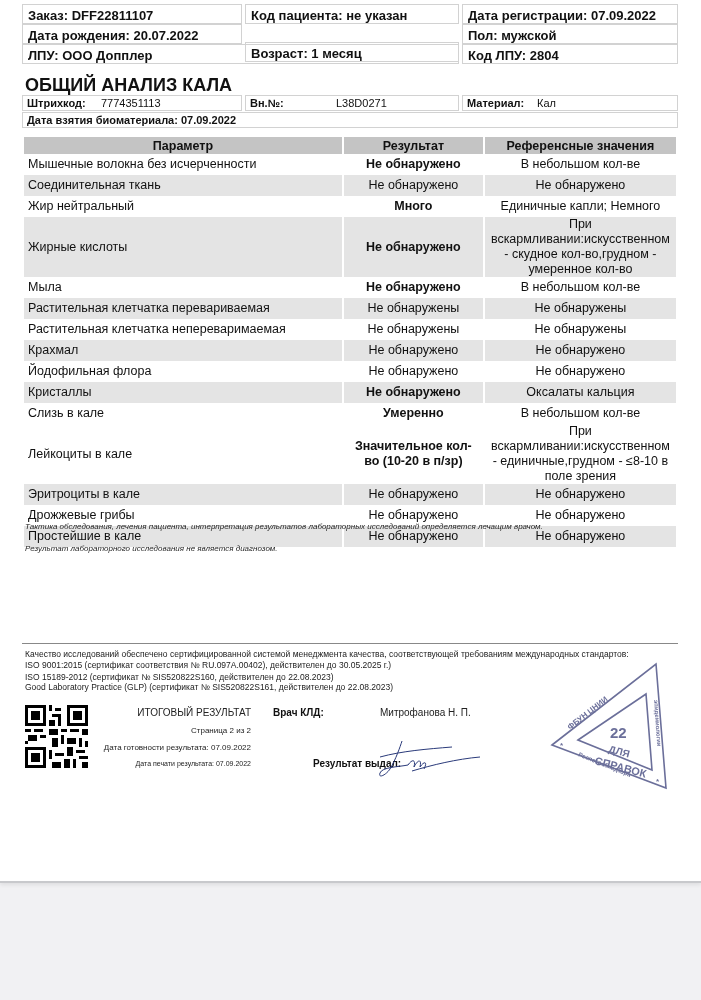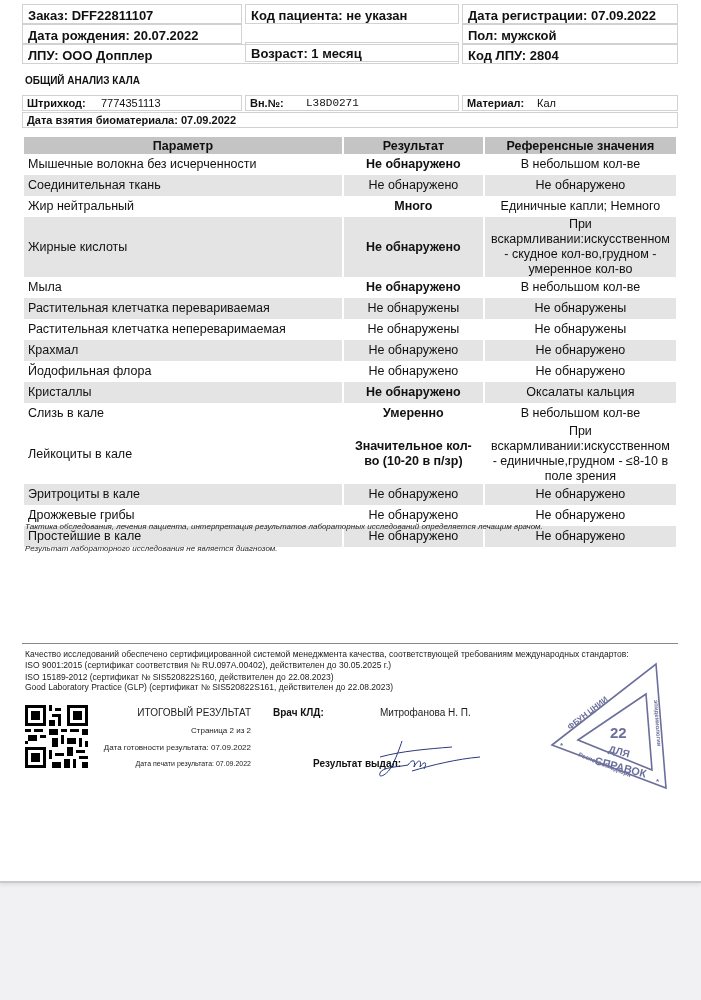--- a/index.html
+++ b/index.html
@@ -1,19 +1,19 @@
 <!DOCTYPE html>
 <html><head>
 <meta charset="utf-8">
 <style>
   html,body{margin:0;padding:0;}
   body{width:701px;height:1000px;background:#f1f1f3;position:relative;overflow:hidden;font-family:"Liberation Sans",sans-serif;color:#111;}
   .page{position:absolute;left:0;top:0;width:701px;height:881px;background:#fff;border-bottom:2px solid #c8c9cc;box-shadow:0 2px 4px rgba(0,0,0,0.08);}
   .cell{position:absolute;border:1px solid #d2d2d2;box-sizing:border-box;font-size:13px;font-weight:bold;padding:3px 0 0 5px;height:20px;white-space:nowrap;}
-  .title{position:absolute;left:25px;top:75px;font-size:10px;font-weight:bold;}
+  .title{position:absolute;left:25px;top:75px;font-size:18px;font-weight:bold;}
   .meta{position:absolute;border:1px solid #d2d2d2;box-sizing:border-box;font-size:11px;height:16px;padding:1px 0 0 4px;white-space:nowrap;}
   .meta b{font-weight:bold;}
   .meta .v{position:absolute;top:1px;}
   table.res{position:absolute;left:22px;top:137px;width:656px;border-collapse:separate;border-spacing:2px 0;font-size:12.5px;}
   table.res th{background:#c4c4c4;font-weight:bold;height:17px;padding:0;font-size:12.5px;}
   table.res td{padding:0 4px;line-height:15px;height:21px;}
   table.res td.c{text-align:center;}
   table.res tr.g td{background:#e4e4e4;}
   table.res td.b{font-weight:bold;}
   .note{position:absolute;left:25px;font-size:8px;font-style:italic;color:#222;}
@@ -41,21 +41,21 @@
   <div class="cell" style="left:462px;top:44px;width:216px;">Код ЛПУ: 2804</div>
 
   <div class="title">ОБЩИЙ АНАЛИЗ КАЛА</div>
 
   <div class="meta" style="left:22px;top:95px;width:220px;">
     <b>Штрихкод:</b>
     <span class="v" style="left:78px;">7774351113</span>
   </div>
   <div class="meta" style="left:245px;top:95px;width:214px;">
     <b>Вн.№:</b>
-    <span class="v" style="left:60px;font-family:Liberation Mono, monospace;">L38D0271</span>
+    <span class="v" style="left:90px;">L38D0271</span>
   </div>
   <div class="meta" style="left:462px;top:95px;width:216px;">
     <b>Материал:</b>
     <span class="v" style="left:74px;">Кал</span>
   </div>
   <div class="meta" style="left:22px;top:112px;width:656px;">
     <b>Дата взятия биоматериала: 07.09.2022</b>
   </div>
 
   <table class="res">

